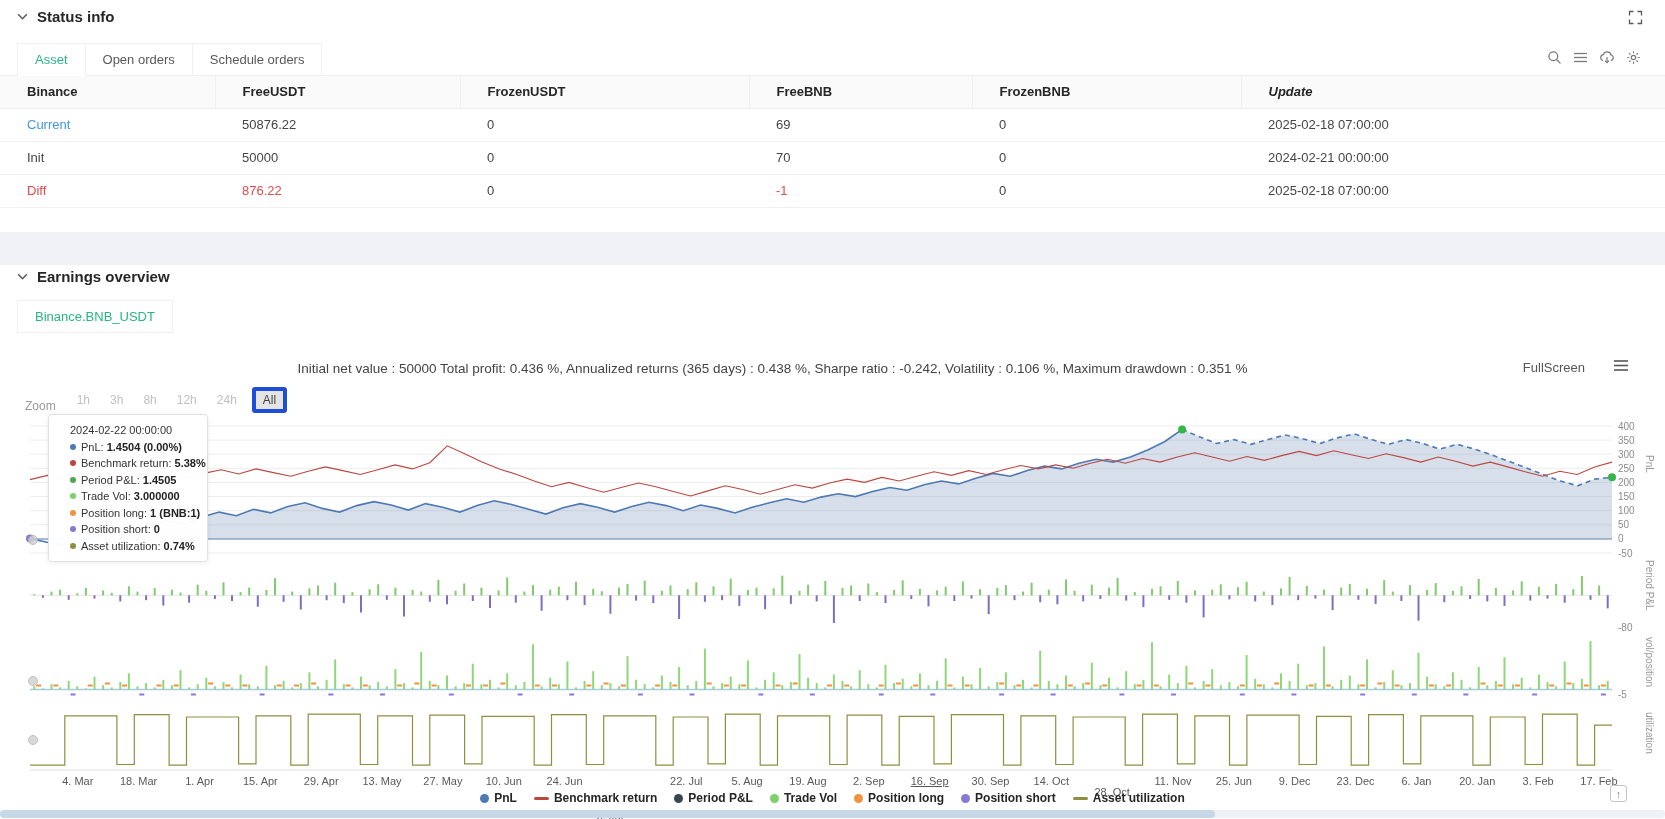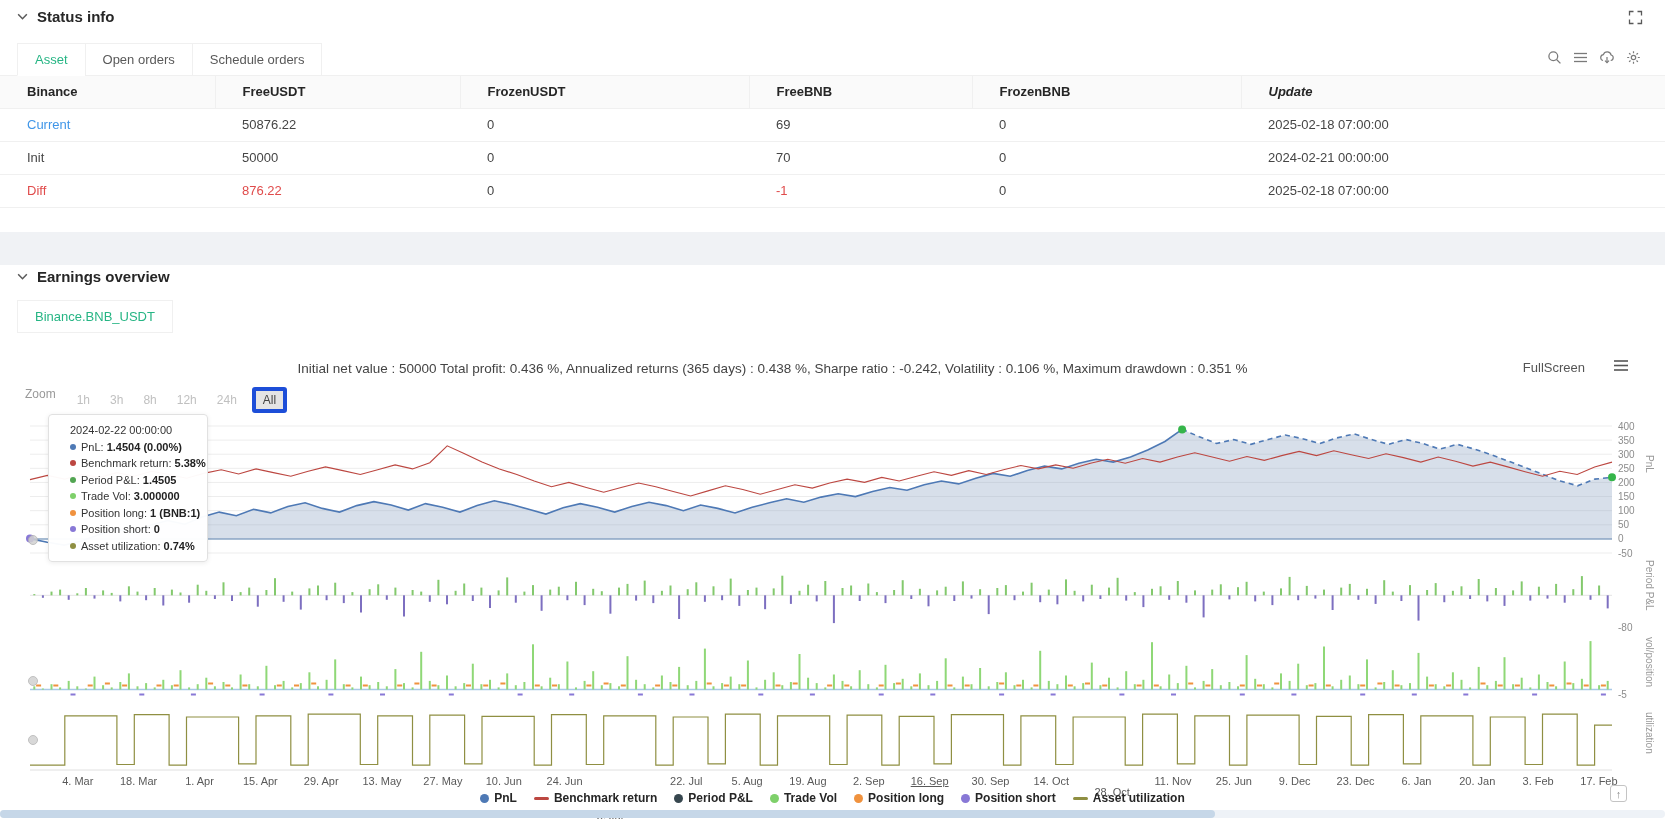--- a/index.html
+++ b/index.html
@@ -35,21 +35,21 @@
   thead th { background:#fafafa; color:#262626; font-weight:bold; height:32px; border-right:1px solid #f0f0f0; }
   thead th:last-child { border-right:none;font-style:italic; }
   .c-link { color:#4096e8; cursor:pointer; }
   .t-red { color:#e04b4b; }
 
   
   #summary { position:absolute; top:96px; left:0; right:120px; text-align:center; font-size:13.5px; color:#444; }
   #fullscreen { position:absolute; right:80px; top:95px; font-size:13px; color:#555; cursor:pointer; }
   #chart-menu { position:absolute; right:36px; top:93px; cursor:pointer; }
 
-  #zoom-row { position:absolute; top:122px; left:25px; display:flex; align-items:flex-start; gap:16px; font-size:12px; color:#999; }
+  #zoom-row { position:absolute; top:122px; left:25px; display:flex; align-items:flex-end; gap:16px; font-size:12px; color:#999; }
   .zopt { color:#c0c0c0; cursor:pointer; padding:2px 5px; }
   .zopt.active { background:#e4e4e4; border:4px solid #1d4ed8; border-radius:3px; color:#444; padding:2px 7px; }
 
   
   #tooltip { position:absolute; left:48px; top:149px; width:160px; background:rgba(255,255,255,.97); border:1px solid #e1e1e1; border-radius:4px; box-shadow:0 1px 5px rgba(0,0,0,.08); padding:7px 21px; font-size:11px; color:#333; z-index:6; line-height:1.5; }
   #tooltip .tt-row { display:flex; align-items:center; gap:5px; white-space:nowrap; }
   #tooltip .dot { width:6px; height:6px; border-radius:50%; flex:0 0 auto; }
   #tooltip b { color:#222; }
 
   

